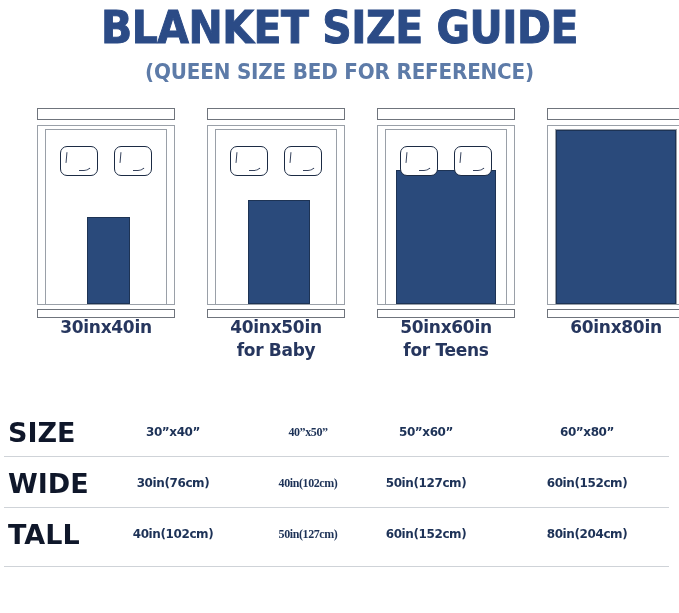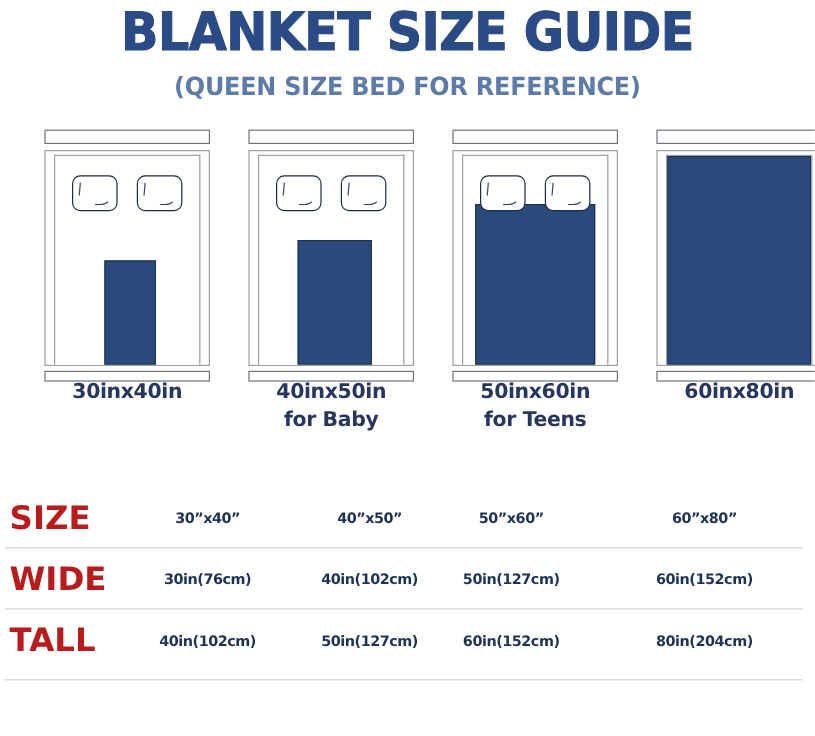--- a/index.html
+++ b/index.html
@@ -118,35 +118,35 @@
   .trow.r0{height:51px;}
   .sep{
     position:absolute;left:4px;right:10px;height:1px;
     background:#cfd3d8;
   }
   .rowlabel{
     position:absolute;left:8px;top:50%;transform:translateY(-50%);
     font-family:"DejaVu Sans", sans-serif;
     font-weight:bold;
     font-size:27px;
-    color:#b91c1c;
+    color:#0f172a;
     letter-spacing:0px;
   }
   .cell{
     position:absolute;top:50%;transform:translateY(-50%);
     text-align:center;
     font-family:"DejaVu Sans", sans-serif;
     font-weight:bold;
     font-size:12px;
     color:#1d3257;
     white-space:nowrap;
     letter-spacing:-0.4px;
   }
   .cell.k0{left:108px;width:130px;}
-  .cell.k1{left:243px;width:130px;}
+  .cell.k1{left:243px;width:130px;font-family:Liberation Serif, serif;}
   .cell.k2{left:361px;width:130px;}
   .cell.k3{left:517px;width:140px;}
 
   .footer-sep{
     position:absolute;left:4px;right:10px;top:566px;height:1px;background:#cfd3d8;
   }
   .footnote{
     position:absolute;left:8px;top:580px;
     font-family:"DejaVu Sans", sans-serif;
     font-weight:bold;

